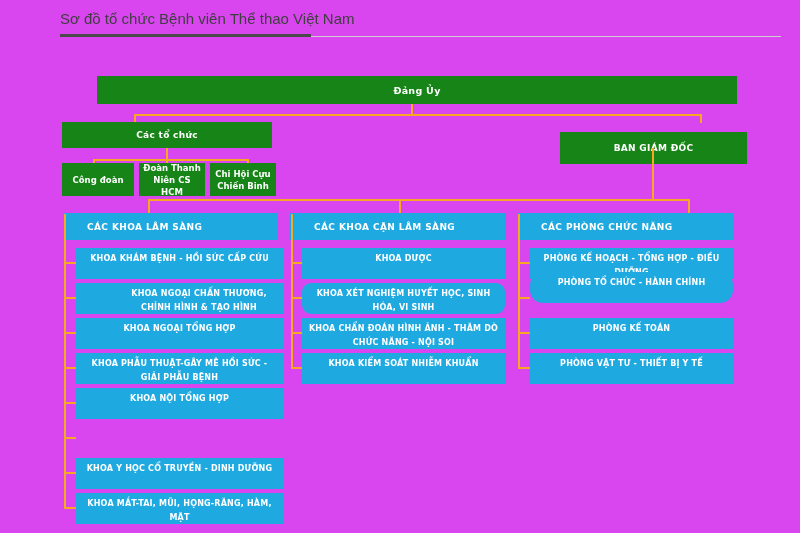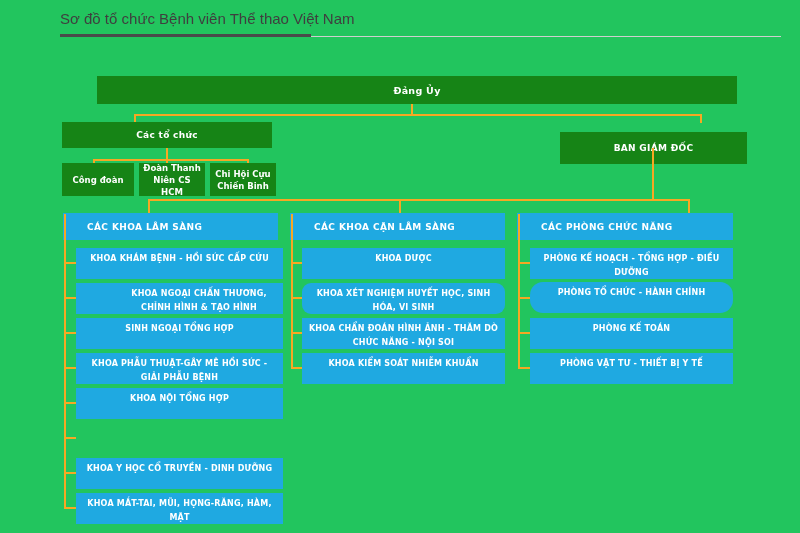--- a/index.html
+++ b/index.html
@@ -1,17 +1,17 @@
 <!DOCTYPE html>
 <html><head>
 <meta charset="utf-8">
 <style>
   html,body{margin:0;padding:0;background:#ffffff;}
   #canvas{
-    position:relative;width:800px;height:533px;background:#22c55e;overflow:hidden;
+    position:relative;width:800px;height:533px;background:#d946ef;overflow:hidden;
     font-family:"DejaVu Sans","Liberation Sans",sans-serif;
   }
   .node{
     color:#ffffff;font-weight:bold;display:flex;align-items:center;justify-content:center;
     text-align:center;box-sizing:border-box;position:absolute;
   }
   .green{background:#168416;}
   .blue{background:#1FA9E1;}
   .line{position:absolute;background:#F7A823;}
   .root{font-size:9.5px;letter-spacing:0.3px;}
@@ -86,29 +86,29 @@
   <div class="line" style="left:291px;top:332px;width:11px;height:2px;"></div>
   <div class="line" style="left:291px;top:367px;width:11px;height:2px;"></div>
 
   <div class="line" style="left:518px;top:262px;width:12px;height:2px;"></div>
   <div class="line" style="left:518px;top:297px;width:12px;height:2px;"></div>
   <div class="line" style="left:518px;top:332px;width:12px;height:2px;"></div>
   <div class="line" style="left:518px;top:367px;width:12px;height:2px;"></div>
 
   <div class="node blue child" style="left:76px;top:248px;width:207px;height:31px;">KHOA KHÁM BỆNH - HỒI SỨC CẤP CỨU</div>
   <div class="node blue child" style="left:76px;top:283px;width:207px;height:31px;padding-left:44px;">KHOA NGOẠI CHẤN THƯƠNG, CHỈNH HÌNH &amp; TẠO HÌNH</div>
-  <div class="node blue child" style="left:76px;top:318px;width:207px;height:31px;">SINH NGOẠI TỔNG HỢP</div>
+  <div class="node blue child" style="left:76px;top:318px;width:207px;height:31px;">KHOA NGOẠI TỔNG HỢP</div>
   <div class="node blue child" style="left:76px;top:353px;width:207px;height:31px;">KHOA PHẪU THUẬT-GÂY MÊ HỒI SỨC - GIẢI PHẪU BỆNH</div>
   <div class="node blue child" style="left:76px;top:388px;width:207px;height:31px;">KHOA NỘI TỔNG HỢP</div>
   <div class="node blue child" style="left:76px;top:458px;width:207px;height:31px;">KHOA Y HỌC CỔ TRUYỀN - DINH DƯỠNG</div>
   <div class="node blue child" style="left:302px;top:248px;width:203px;height:31px;">KHOA DƯỢC</div>
 
   <div class="node blue child" style="left:76px;top:493px;width:207px;height:31px;">KHOA MẮT-TAI, MŨI, HỌNG-RĂNG, HÀM, MẶT</div>
   <div class="node blue child" style="left:302px;top:283px;width:203px;height:31px;border-radius:9px;">KHOA XÉT NGHIỆM HUYẾT HỌC, SINH HÓA, VI SINH</div>
   <div class="node blue child" style="left:302px;top:318px;width:203px;height:31px;">KHOA CHẨN ĐOÁN HÌNH ẢNH - THĂM DÒ CHỨC NĂNG - NỘI SOI</div>
   <div class="node blue child" style="left:302px;top:353px;width:203px;height:31px;">KHOA KIỂM SOÁT NHIỄM KHUẨN</div>
 
   <div class="node blue child" style="left:530px;top:248px;width:203px;height:31px;">PHÒNG KẾ HOẠCH - TỔNG HỢP - ĐIỀU DƯỠNG</div>
-  <div class="node blue child" style="left:530px;top:282px;width:203px;height:31px;border-radius:13px;">PHÒNG TỔ CHỨC - HÀNH CHÍNH</div>
+  <div class="node blue child" style="left:530px;top:272px;width:203px;height:31px;border-radius:13px;">PHÒNG TỔ CHỨC - HÀNH CHÍNH</div>
   <div class="node blue child" style="left:530px;top:318px;width:203px;height:31px;">PHÒNG KẾ TOÁN</div>
   <div class="node blue child" style="left:530px;top:353px;width:203px;height:31px;">PHÒNG VẬT TƯ - THIẾT BỊ Y TẾ</div>
 
 </div>
 
 </body></html>

